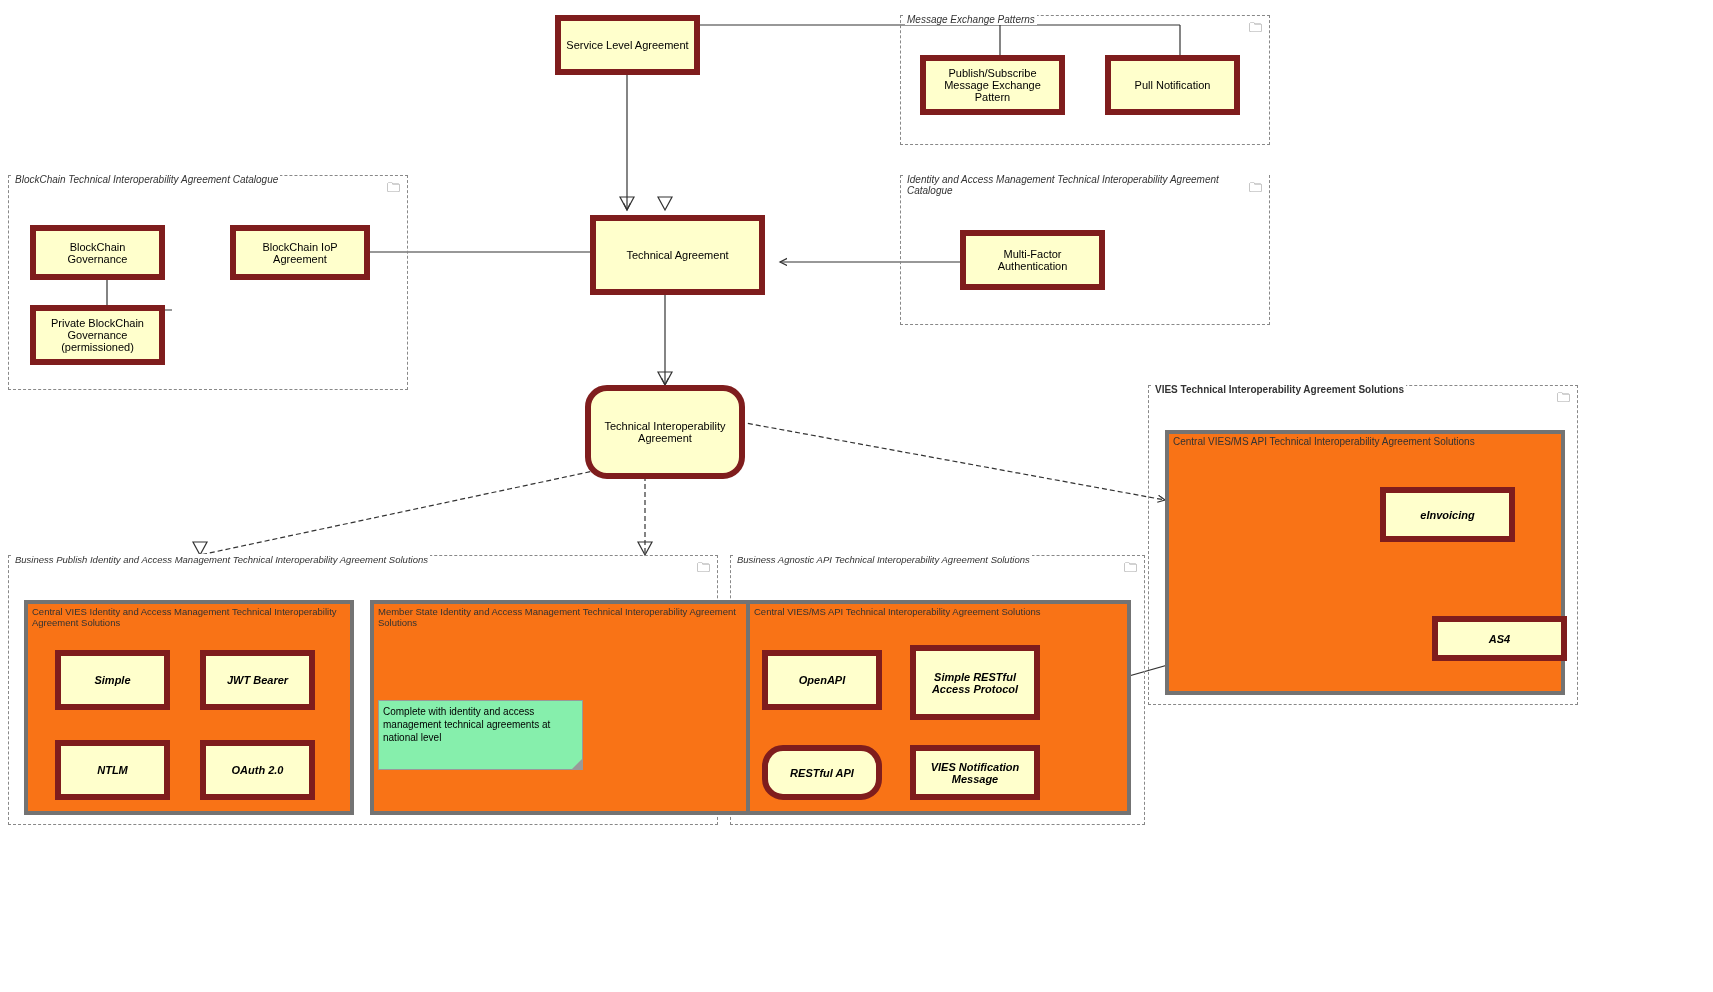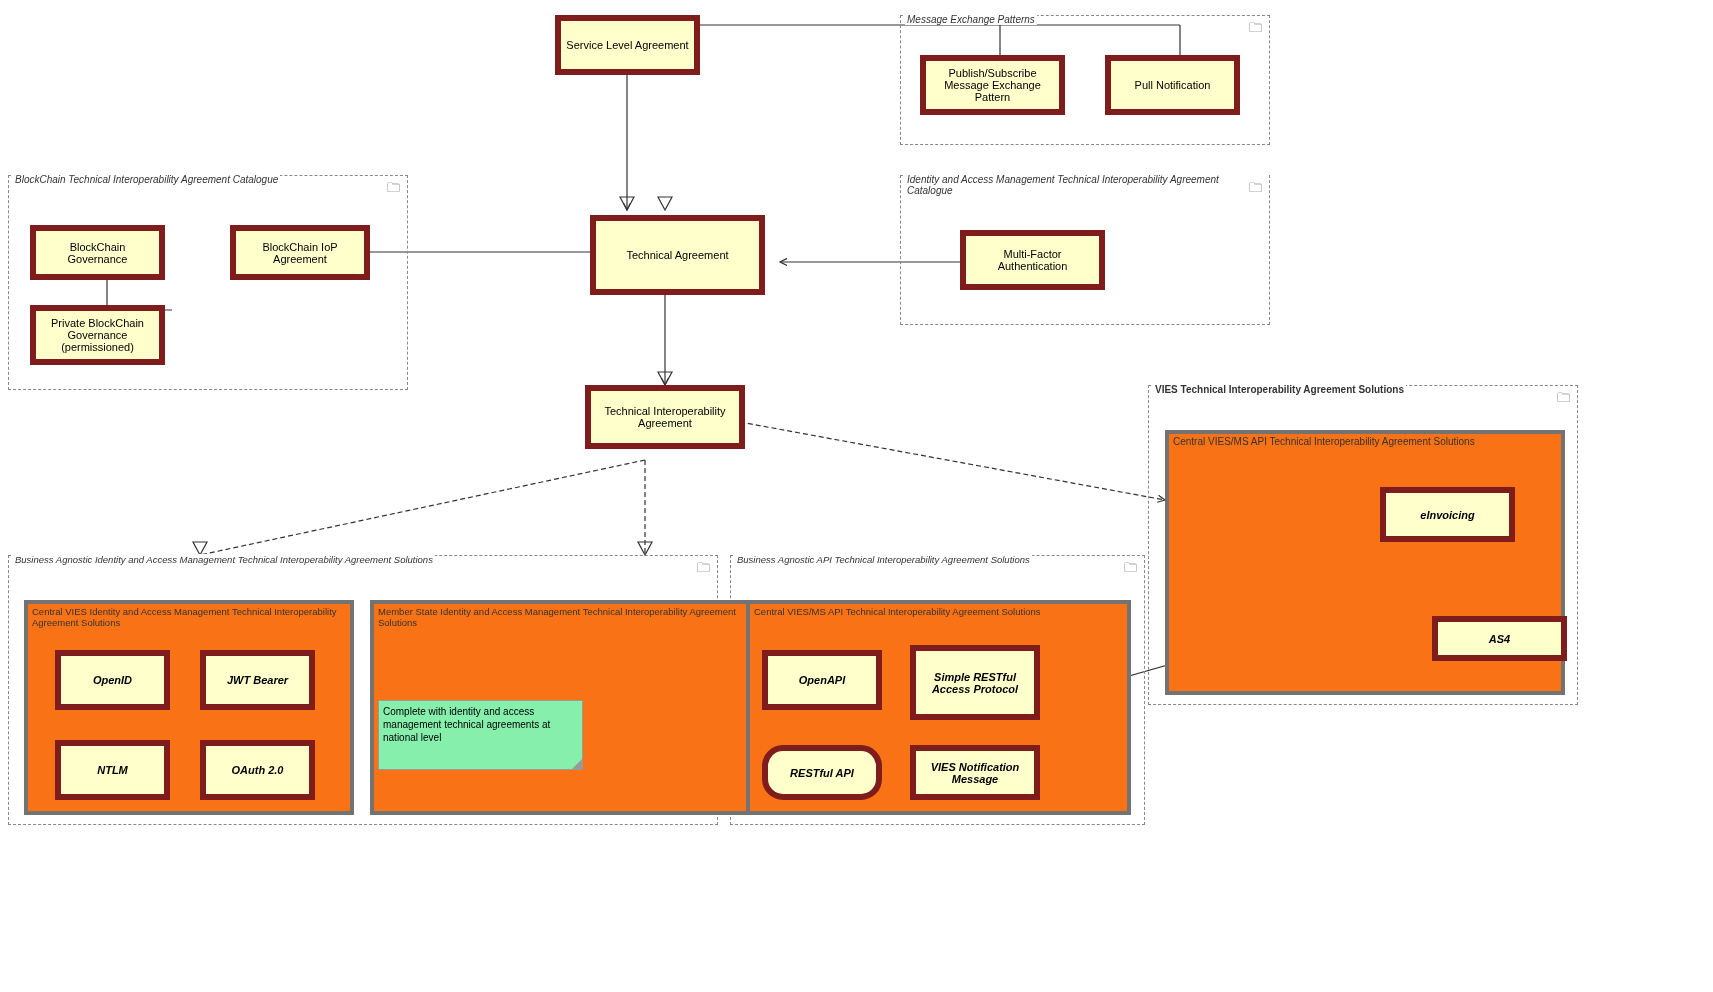--- a/index.html
+++ b/index.html
@@ -161,21 +161,21 @@
     <span class="group-label" style="font-size:10px;">Identity and Access Management Technical Interoperability Agreement Catalogue</span>
     <span class="folder-icon" style="position:absolute;top:2px;right:6px;font-size:13px;">🗀</span>
   </div>
 
   <div class="group-box" style="left:1148px;top:385px;width:430px;height:320px;">
     <span class="group-label" style="font-weight:bold;font-style:normal;">VIES Technical Interoperability Agreement Solutions</span>
     <span class="folder-icon" style="position:absolute;top:2px;right:6px;font-size:13px;">🗀</span>
   </div>
 
   <div class="group-box" style="left:8px;top:555px;width:710px;height:270px;">
-    <span class="group-label" style="font-style:italic;font-size:9.5px;">Business Agnostic Identity and Access Management Technical Interoperability Agreement Solutions</span>
+    <span class="group-label" style="font-style:italic;font-size:9.5px;">Business Publish Identity and Access Management Technical Interoperability Agreement Solutions</span>
     <span class="folder-icon" style="position:absolute;top:2px;right:6px;font-size:13px;">🗀</span>
   </div>
 
   <div class="group-box" style="left:730px;top:555px;width:415px;height:270px;">
     <span class="group-label" style="font-style:italic;font-size:9.5px;">Business Agnostic API Technical Interoperability Agreement Solutions</span>
     <span class="folder-icon" style="position:absolute;top:2px;right:6px;font-size:13px;">🗀</span>
   </div>
 
   <div class="inner-box" style="left:1165px;top:430px;width:400px;height:265px;">
     <span class="inner-box-label">Central VIES/MS API Technical Interoperability Agreement Solutions</span>
@@ -194,21 +194,21 @@
   </div>
 
   <div class="node" style="left:555px;top:15px;width:145px;height:60px;">
     <span>Service Level Agreement</span>
   </div>
 
   <div class="node" style="left:590px;top:215px;width:175px;height:80px;">
     <span>Technical Agreement</span>
   </div>
 
-  <div class="node" style="left:585px;top:385px;width:160px;height:64px;">
+  <div class="node" style="left:585px;top:385px;width:160px;height:94px;border-radius:22px;">
     <span>Technical Interoperability Agreement</span>
   </div>
 
   <div class="node" style="left:30px;top:225px;width:135px;height:55px;">
     <span>BlockChain Governance</span>
   </div>
 
   <div class="node" style="left:230px;top:225px;width:140px;height:55px;">
     <span>BlockChain IoP Agreement</span>
   </div>
@@ -223,21 +223,21 @@
 
   <div class="node" style="left:1105px;top:55px;width:135px;height:60px;">
     <span>Pull Notification</span>
   </div>
 
   <div class="node" style="left:960px;top:230px;width:145px;height:60px;">
     <span>Multi-Factor Authentication</span>
   </div>
 
   <div class="node italic" style="left:55px;top:650px;width:115px;height:60px;">
-    <span>OpenID</span>
+    <span>Simple</span>
   </div>
 
   <div class="node italic" style="left:200px;top:650px;width:115px;height:60px;">
     <span>JWT Bearer</span>
   </div>
 
   <div class="node italic" style="left:55px;top:740px;width:115px;height:60px;">
     <span>NTLM</span>
   </div>
 

